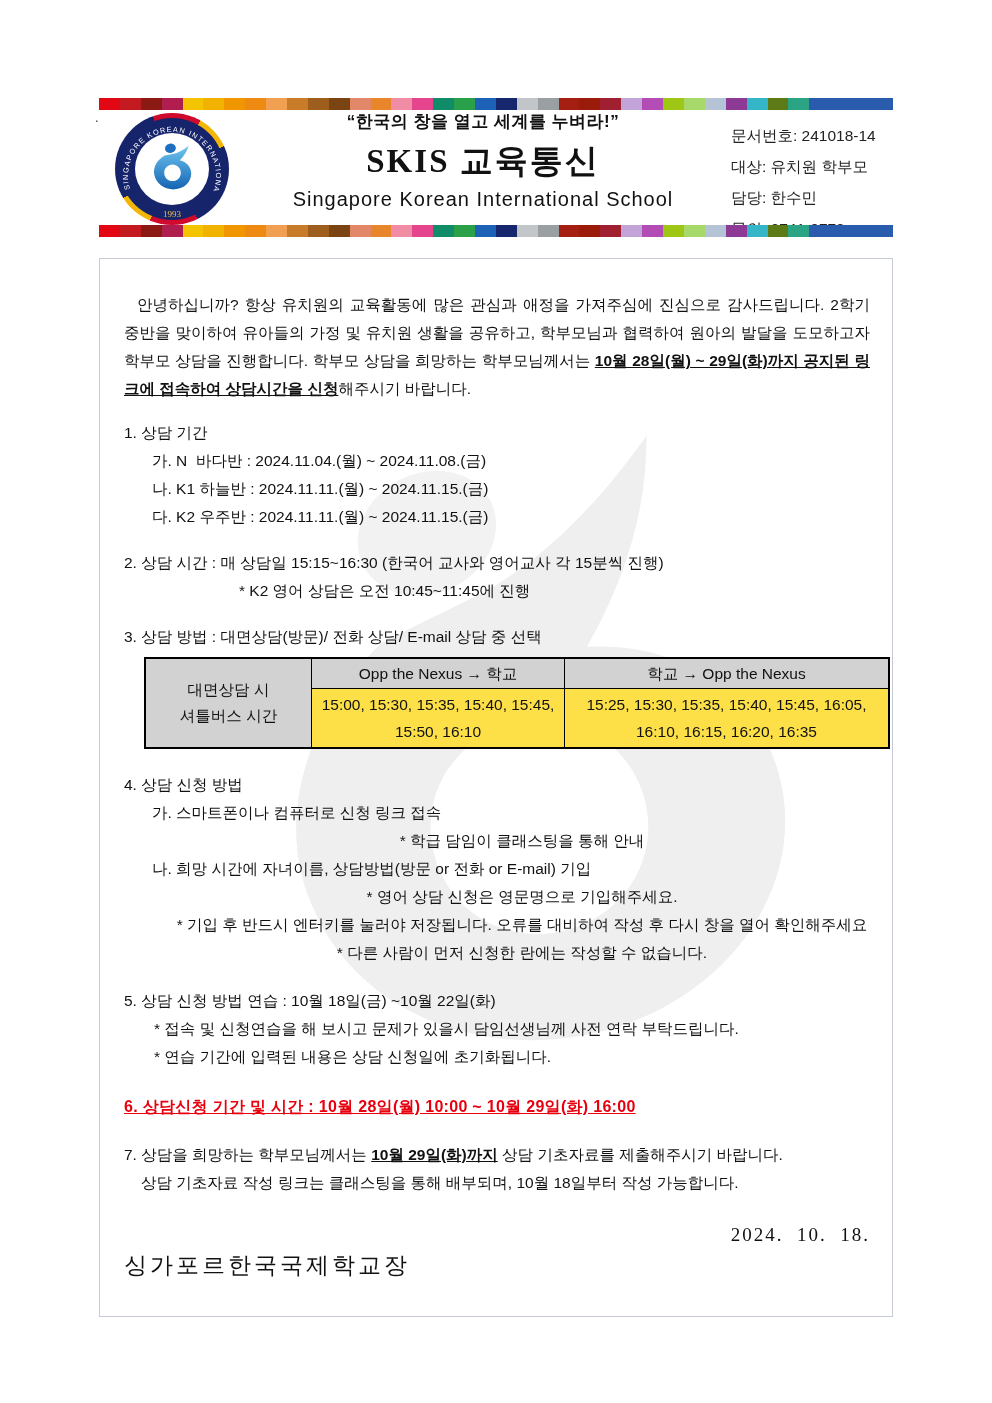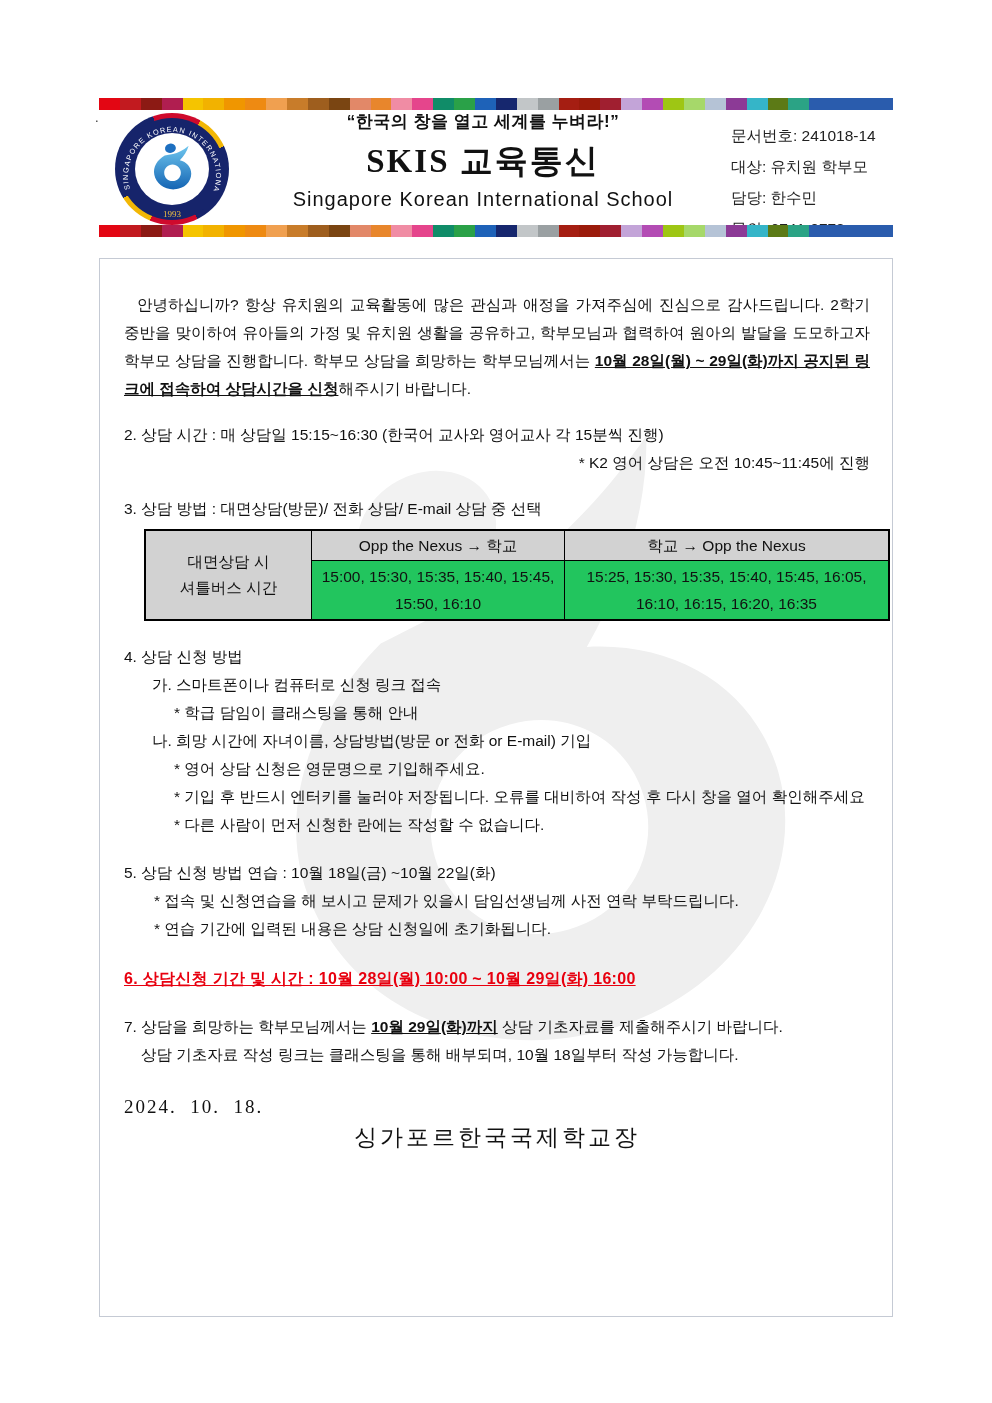--- a/index.html
+++ b/index.html
@@ -31,44 +31,44 @@
   .watermark{position:absolute;left:80px;top:165px;width:680px;height:720px;
              transform:rotate(-16deg);z-index:0;}
   .content{position:relative;z-index:1;padding:18px 22px 0 24px;font-size:15.5px;line-height:28px;}
   .doc-title{text-align:center;font-family:"Liberation Serif",serif;font-weight:bold;
              font-size:22px;letter-spacing:2px;line-height:32px;}
   .intro{margin-top:14px;text-align:justify;text-indent:13px;}
   .em-u{font-weight:bold;text-decoration:underline;}
   .sec{margin-top:16px;}
   .sec .line{white-space:pre;}
   .ind1{padding-left:28px;}
-  .ind2{padding-left:50px;}
-  .ind-note{padding-left:115px;text-align:right;}
+  .ind2{padding-left:50px;text-align:center;}
+  .ind-note{padding-left:115px;}
   .ind-small{padding-left:30px;}
   .ind-cont{padding-left:17px;}
   .sec2{margin-top:18px;}
   .sec3{margin-top:18px;}
   .sec4{margin-top:22px;}
   .sec5{margin-top:20px;}
   .sec6{margin-top:22px;font-weight:bold;text-decoration:underline;color:var(--red,#e8000f);
         font-size:16px;letter-spacing:0.3px;}
   .sec7{margin-top:20px;}
   
   .bus-table{border-collapse:collapse;margin:6px 0 0 20px;table-layout:fixed;width:736px;
              border:2px solid #000;}
   .bus-table td{border:1px solid #000;text-align:center;font-size:15.5px;}
   .cell-label{width:163px;background:var(--table-bg,#d2d2d2);line-height:26px;font-size:16px;}
   .cell-head{background:var(--table-bg,#d2d2d2);height:27px;line-height:27px;margin-top:8px;}
   .c1{width:250px;}
   .c2{width:321px;}
-  .cell-times{background:#22c55e;height:56px;line-height:27px;padding:1px 8px;}
-  
-  .foot-date{margin-top:24px;text-align:left;font-family:"Liberation Serif",serif;
+  .cell-times{background:#fde047;height:56px;line-height:27px;padding:1px 8px;}
+  
+  .foot-date{margin-top:24px;text-align:right;font-family:"Liberation Serif",serif;
              font-size:19px;letter-spacing:2px;white-space:pre;}
-  .foot-sign{margin-top:3px;text-align:center;font-family:"Liberation Serif",serif;
+  .foot-sign{margin-top:3px;text-align:left;font-family:"Liberation Serif",serif;
              font-size:23px;letter-spacing:3px;font-weight:500;}
 </style>
 </head>
 <body>
 
 <div class="page">
 
   <div class="header">
     <div class="stripe">
         <span style="background: rgb(227, 6, 19); flex: 1 1 0%;"></span>
@@ -201,20 +201,26 @@
         C 87 50, 78 40, 65 37 C 73 29, 79 20, 82 9 C 71 18, 61 23, 52 25
         C 46 26, 41 27, 36 28 Z
         M 51 45 C 60 45, 67 52, 67 61 C 67 70, 60 77, 51 77
         C 42 77, 35 70, 35 61 C 35 52, 42 45, 51 45 Z"></path>
     </svg>
 
     <div class="content">
 
       <p class="intro"><span>안녕하십니까? 항상 유치원의 교육활동에 많은 관심과 애정을 가져주심에 진심으로 감사드립니다. 2학기 중반을 맞이하여 유아들의 가정 및 유치원 생활을 공유하고, 학부모님과 협력하여 원아의 발달을 도모하고자 학부모 상담을 진행합니다. 학부모 상담을 희망하는 학부모님께서는 </span><span class="em-u">10월 28일(월) ~ 29일(화)까지 공지된 링크에 접속하여 상담시간을 신청</span><span>해주시기 바랍니다.</span></p>
 
+      <div class="sec">
+        <div class="line">1. 상담 기간</div>
+        <div class="line ind1">가. N  바다반 : 2024.11.04.(월) ~ 2024.11.08.(금)</div>
+        <div class="line ind1">나. K1 하늘반 : 2024.11.11.(월) ~ 2024.11.15.(금)</div>
+        <div class="line ind1">다. K2 우주반 : 2024.11.11.(월) ~ 2024.11.15.(금)</div>
+      </div>
 
       <div class="sec sec2">
         <div class="line">2. 상담 시간 : 매 상담일 15:15~16:30 (한국어 교사와 영어교사 각 15분씩 진행)</div>
         <div class="line ind-note">* K2 영어 상담은 오전 10:45~11:45에 진행</div>
       </div>
 
       <div class="sec sec3">
         <div class="line">3. 상담 방법 : 대면상담(방문)/ 전화 상담/ E-mail 상담 중 선택</div>
         <table class="bus-table">
           <tbody>

